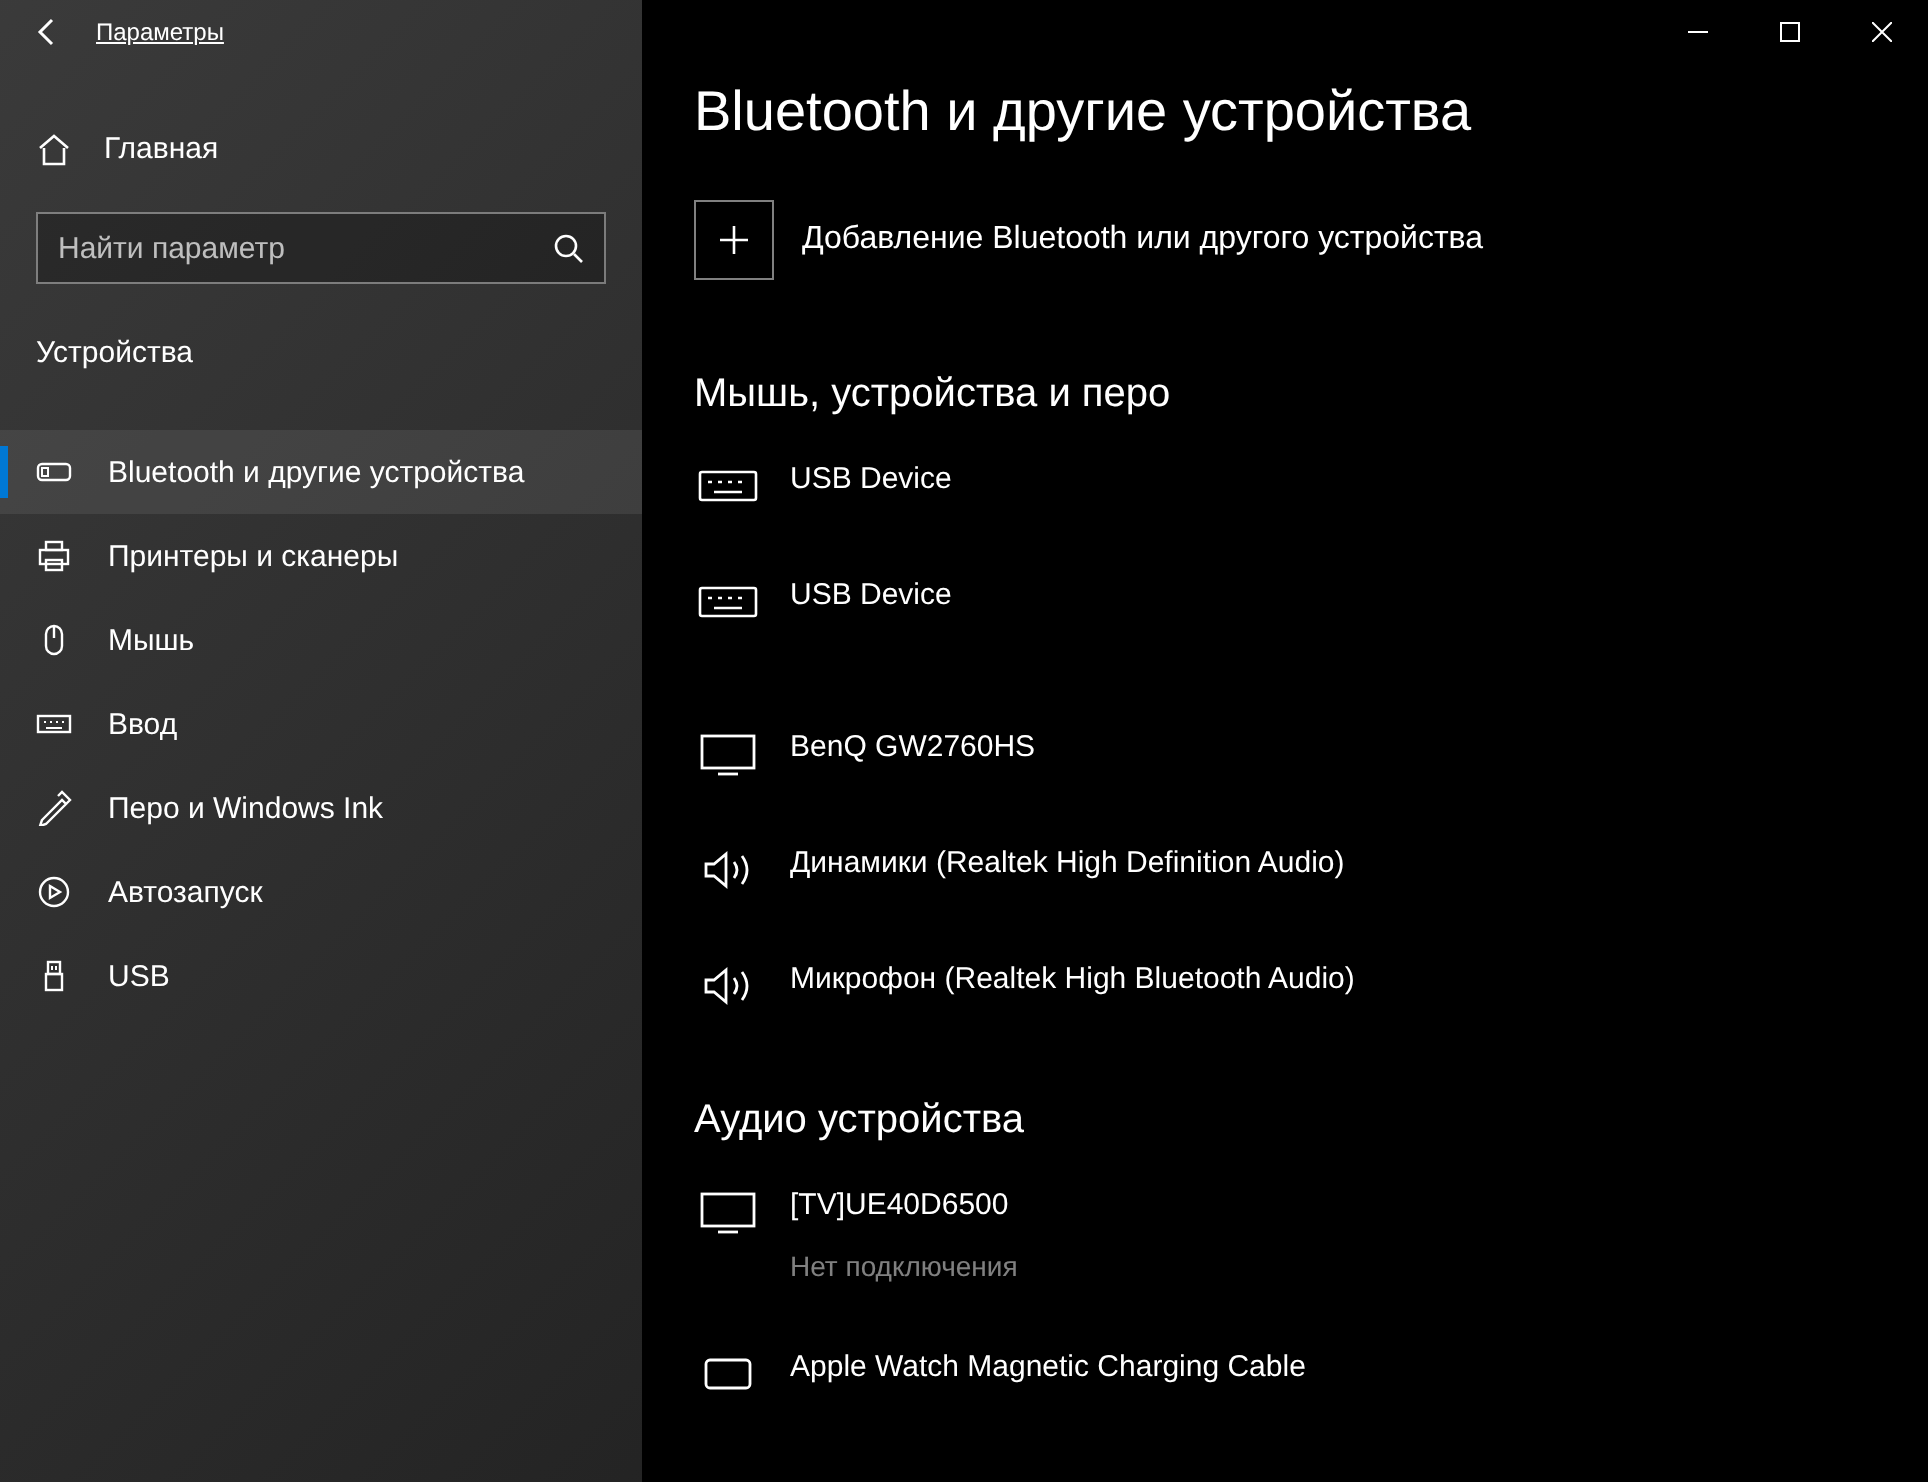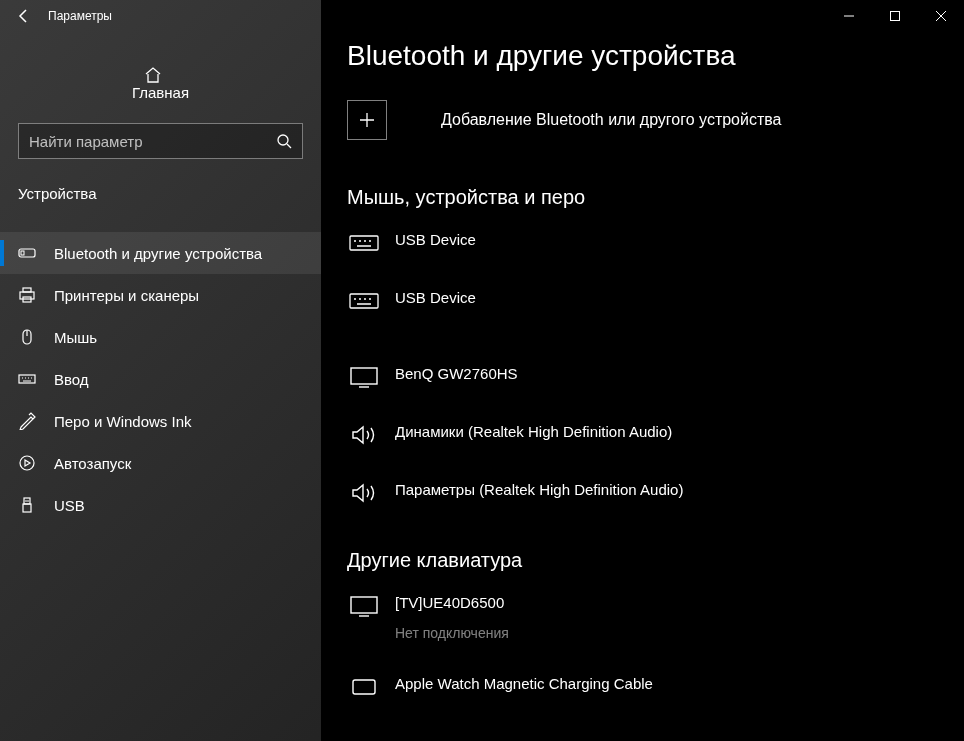--- a/index.html
+++ b/index.html
@@ -1,39 +1,39 @@
 <!DOCTYPE html>
 <html><head>
 <meta charset="utf-8">
 <style>
 * { margin: 0; padding: 0; box-sizing: border-box; font-family: 'Segoe UI', sans-serif; }
 body { width: 964px; height: 741px; background: #000; color: #fff; overflow: hidden; display: flex; }
 .sidebar { width: 321px; height: 100%; background: rgba(50,50,50,0.85); background-image: linear-gradient(135deg, rgba(60,60,60,0.9), rgba(35,35,35,0.9)); display: flex; flex-direction: column; }
 .titlebar { height: 32px; display: flex; align-items: center; padding-left: 8px; }
 .back-btn { width: 32px; height: 32px; display: flex; align-items: center; justify-content: center; cursor: pointer; }
-.titlebar-text { font-size: 12px; margin-left: 8px; color: #fff; }
-.home-row { display: flex; align-items: center; padding: 10px 18px; margin-top: 24px; cursor: pointer; flex-direction: column; }
+.titlebar-text { font-size: 12px; margin-left: 8px; color: #fff; text-decoration: underline; }
+.home-row { display: flex; align-items: flex-start; padding: 10px 18px; margin-top: 24px; cursor: pointer; }
 .home-row .icon { width: 18px; height: 18px; margin-right: 16px; }
 .home-row .label { font-size: 15px; }
 .search-box { margin: 12px 18px; height: 36px; background: rgba(0,0,0,0.25); border: 1px solid rgba(255,255,255,0.4); display: flex; align-items: center; padding: 0 10px; gap: 12px; }
 .search-box input { flex: 1; background: transparent; border: none; outline: none; color: #fff; font-size: 15px; }
 .search-box input::placeholder { color: rgba(255,255,255,0.7); }
 .category-title { font-size: 15px; font-weight: 400; padding: 14px 18px 10px; }
 .nav-list { margin-top: 20px; }
 .nav-item { display: flex; align-items: center; padding: 12px 18px; cursor: pointer; position: relative; }
 .nav-item.active { background: rgba(255,255,255,0.08); }
 .nav-item.active::before { content: ''; position: absolute; left: 0; top: 8px; bottom: 8px; width: 4px; background: #0078d4; }
 .nav-item .icon { width: 18px; height: 18px; margin-right: 18px; display: flex; align-items: center; justify-content: center; }
 .nav-item .label { font-size: 15px; }
 .main { flex: 1; background: #000; height: 100%; overflow-y: auto; position: relative; }
 .window-controls { position: absolute; top: 0; right: 0; display: flex; }
 .win-btn { width: 46px; height: 32px; display: flex; align-items: center; justify-content: center; cursor: pointer; }
 .main-content { padding: 40px 26px 0; }
 .page-title { font-size: 28px; font-weight: 400; margin-bottom: 28px; }
-.add-device { display: flex; align-items: center; cursor: pointer; margin-bottom: 46px; gap: 40px; }
+.add-device { display: flex; align-items: center; cursor: pointer; margin-bottom: 46px; }
 .add-box { width: 40px; height: 40px; border: 1px solid rgba(255,255,255,0.5); display: flex; align-items: center; justify-content: center; margin-right: 14px; }
 .section-title { font-size: 20px; font-weight: 400; margin-bottom: 14px; }
 .device-item { display: flex; padding: 8px 0; margin-bottom: 18px; cursor: pointer; }
 .device-icon { width: 34px; height: 24px; margin-right: 14px; display: flex; align-items: center; justify-content: center; }
 .device-info { display: flex; flex-direction: column; }
 .device-name { font-size: 15px; }
 .device-status { font-size: 14px; color: rgba(255,255,255,0.5); margin-top: 14px; }
 .section { margin-bottom: 36px; }
 svg { stroke: #fff; fill: none; }
 </style>
@@ -221,28 +221,28 @@
             </div>
           </div>
           <div class="device-item">
             <div class="device-icon">
               <svg width="30" height="22" viewBox="0 0 30 22">
                 <path d="M4 8 H8 L14 3 V19 L8 14 H4 Z" stroke-width="1.4"></path>
                 <path d="M18 7 Q21 11 18 15 M22 4 Q27 11 22 18" stroke-width="1.4"></path>
               </svg>
             </div>
             <div class="device-info">
-              <div class="device-name">Параметры (Realtek High Definition Audio)</div>
+              <div class="device-name">Микрофон (Realtek High Bluetooth Audio)</div>
             </div>
           </div>
         </div>
     </div>
 
     <div class="section">
-      <div class="section-title">Другие клавиатура</div>
+      <div class="section-title">Аудио устройства</div>
       <div id="other-devices">
           <div class="device-item">
             <div class="device-icon">
               <svg width="30" height="22" viewBox="0 0 30 22">
                 <rect x="2" y="2" width="26" height="16" stroke-width="1.4"></rect>
                 <path d="M10 21 H20" stroke-width="1.4"></path>
               </svg>
             </div>
             <div class="device-info">
               <div class="device-name">[TV]UE40D6500</div>

